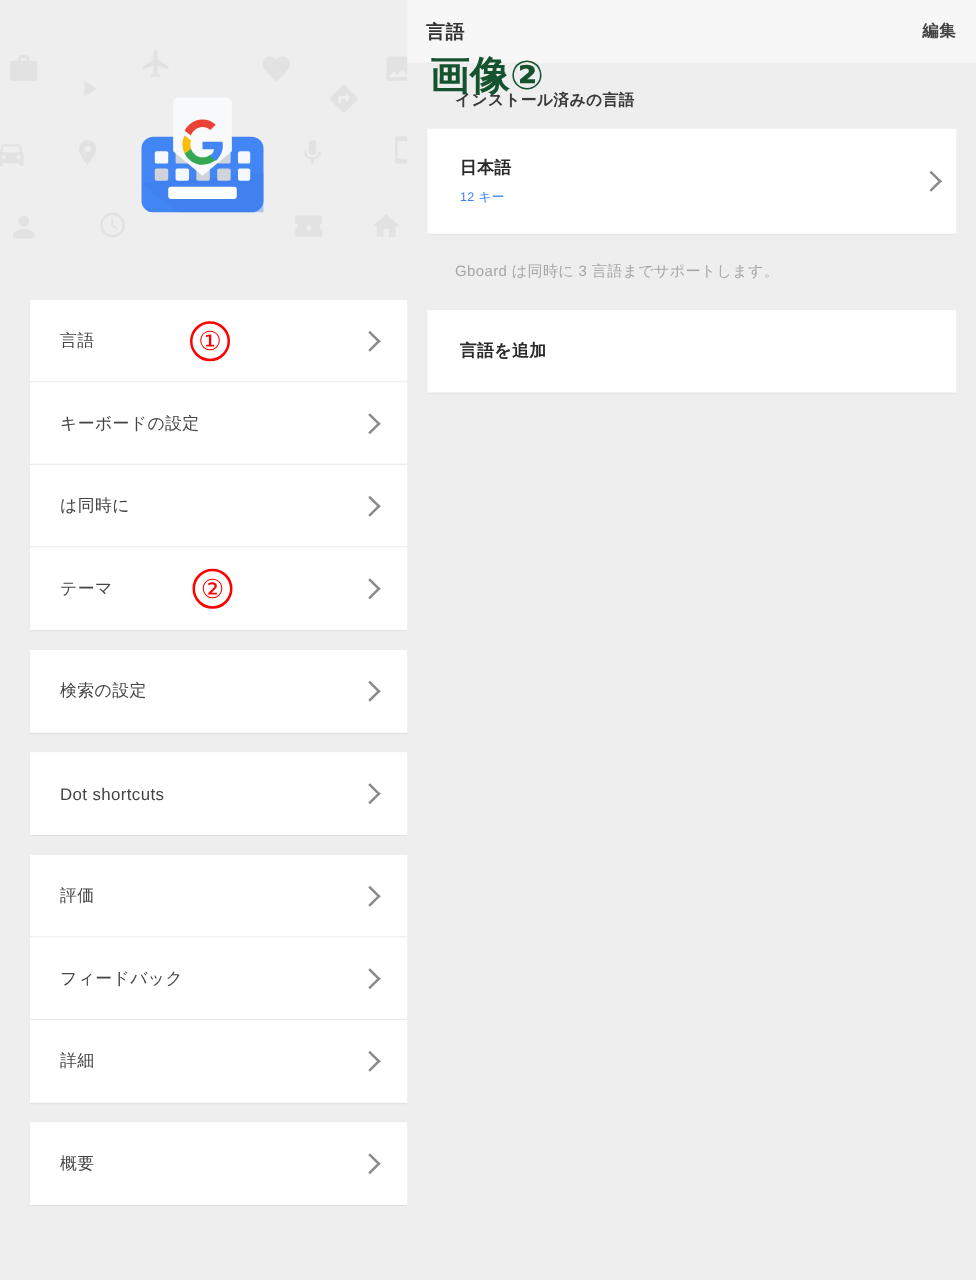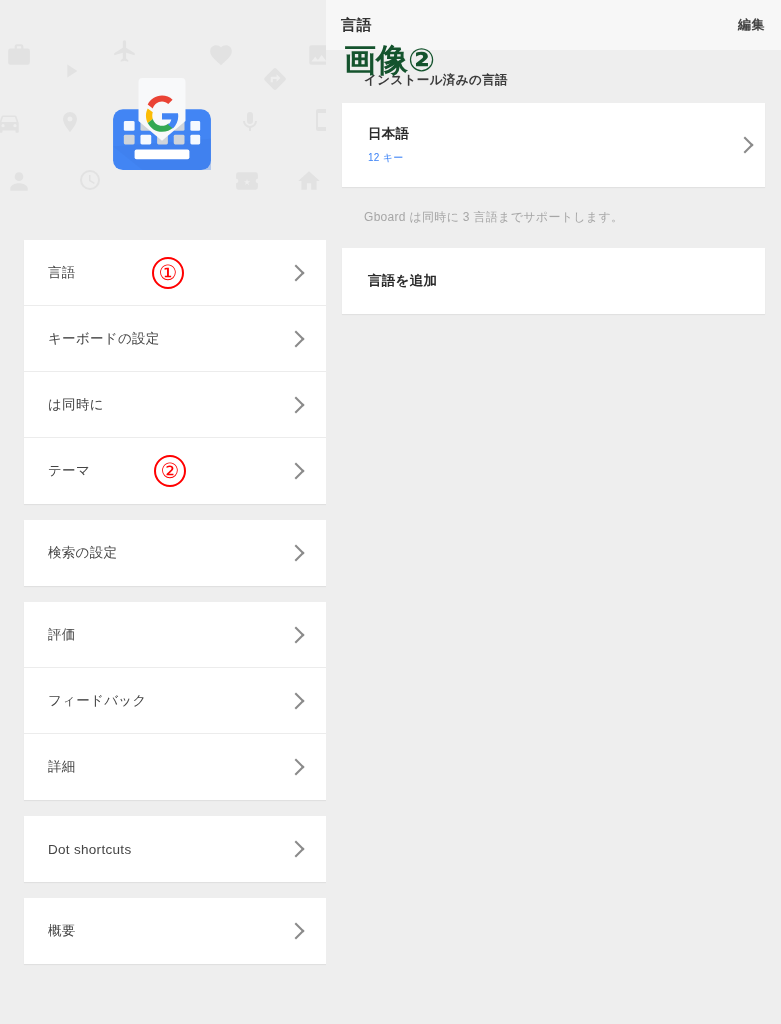--- a/index.html
+++ b/index.html
@@ -259,36 +259,36 @@
 
     <div class="cardgroup">
       <div class="row">
         <span class="row-label">検索の設定</span>
         <span class="chev"></span>
       </div>
     </div>
 
     <div class="cardgroup">
       <div class="row">
+        <span class="row-label">Dot shortcuts</span>
+        <span class="chev"></span>
+      </div>
+    </div>
+
+    <div class="cardgroup">
+      <div class="row">
         <span class="row-label">評価</span>
         <span class="chev"></span>
       </div>
       <div class="row">
         <span class="row-label">フィードバック</span>
         <span class="chev"></span>
       </div>
       <div class="row">
         <span class="row-label">詳細</span>
-        <span class="chev"></span>
-      </div>
-    </div>
-
-    <div class="cardgroup">
-      <div class="row">
-        <span class="row-label">Dot shortcuts</span>
         <span class="chev"></span>
       </div>
     </div>
 
     <div class="cardgroup">
       <div class="row">
         <span class="row-label">概要</span>
         <span class="chev"></span>
       </div>
     </div>

